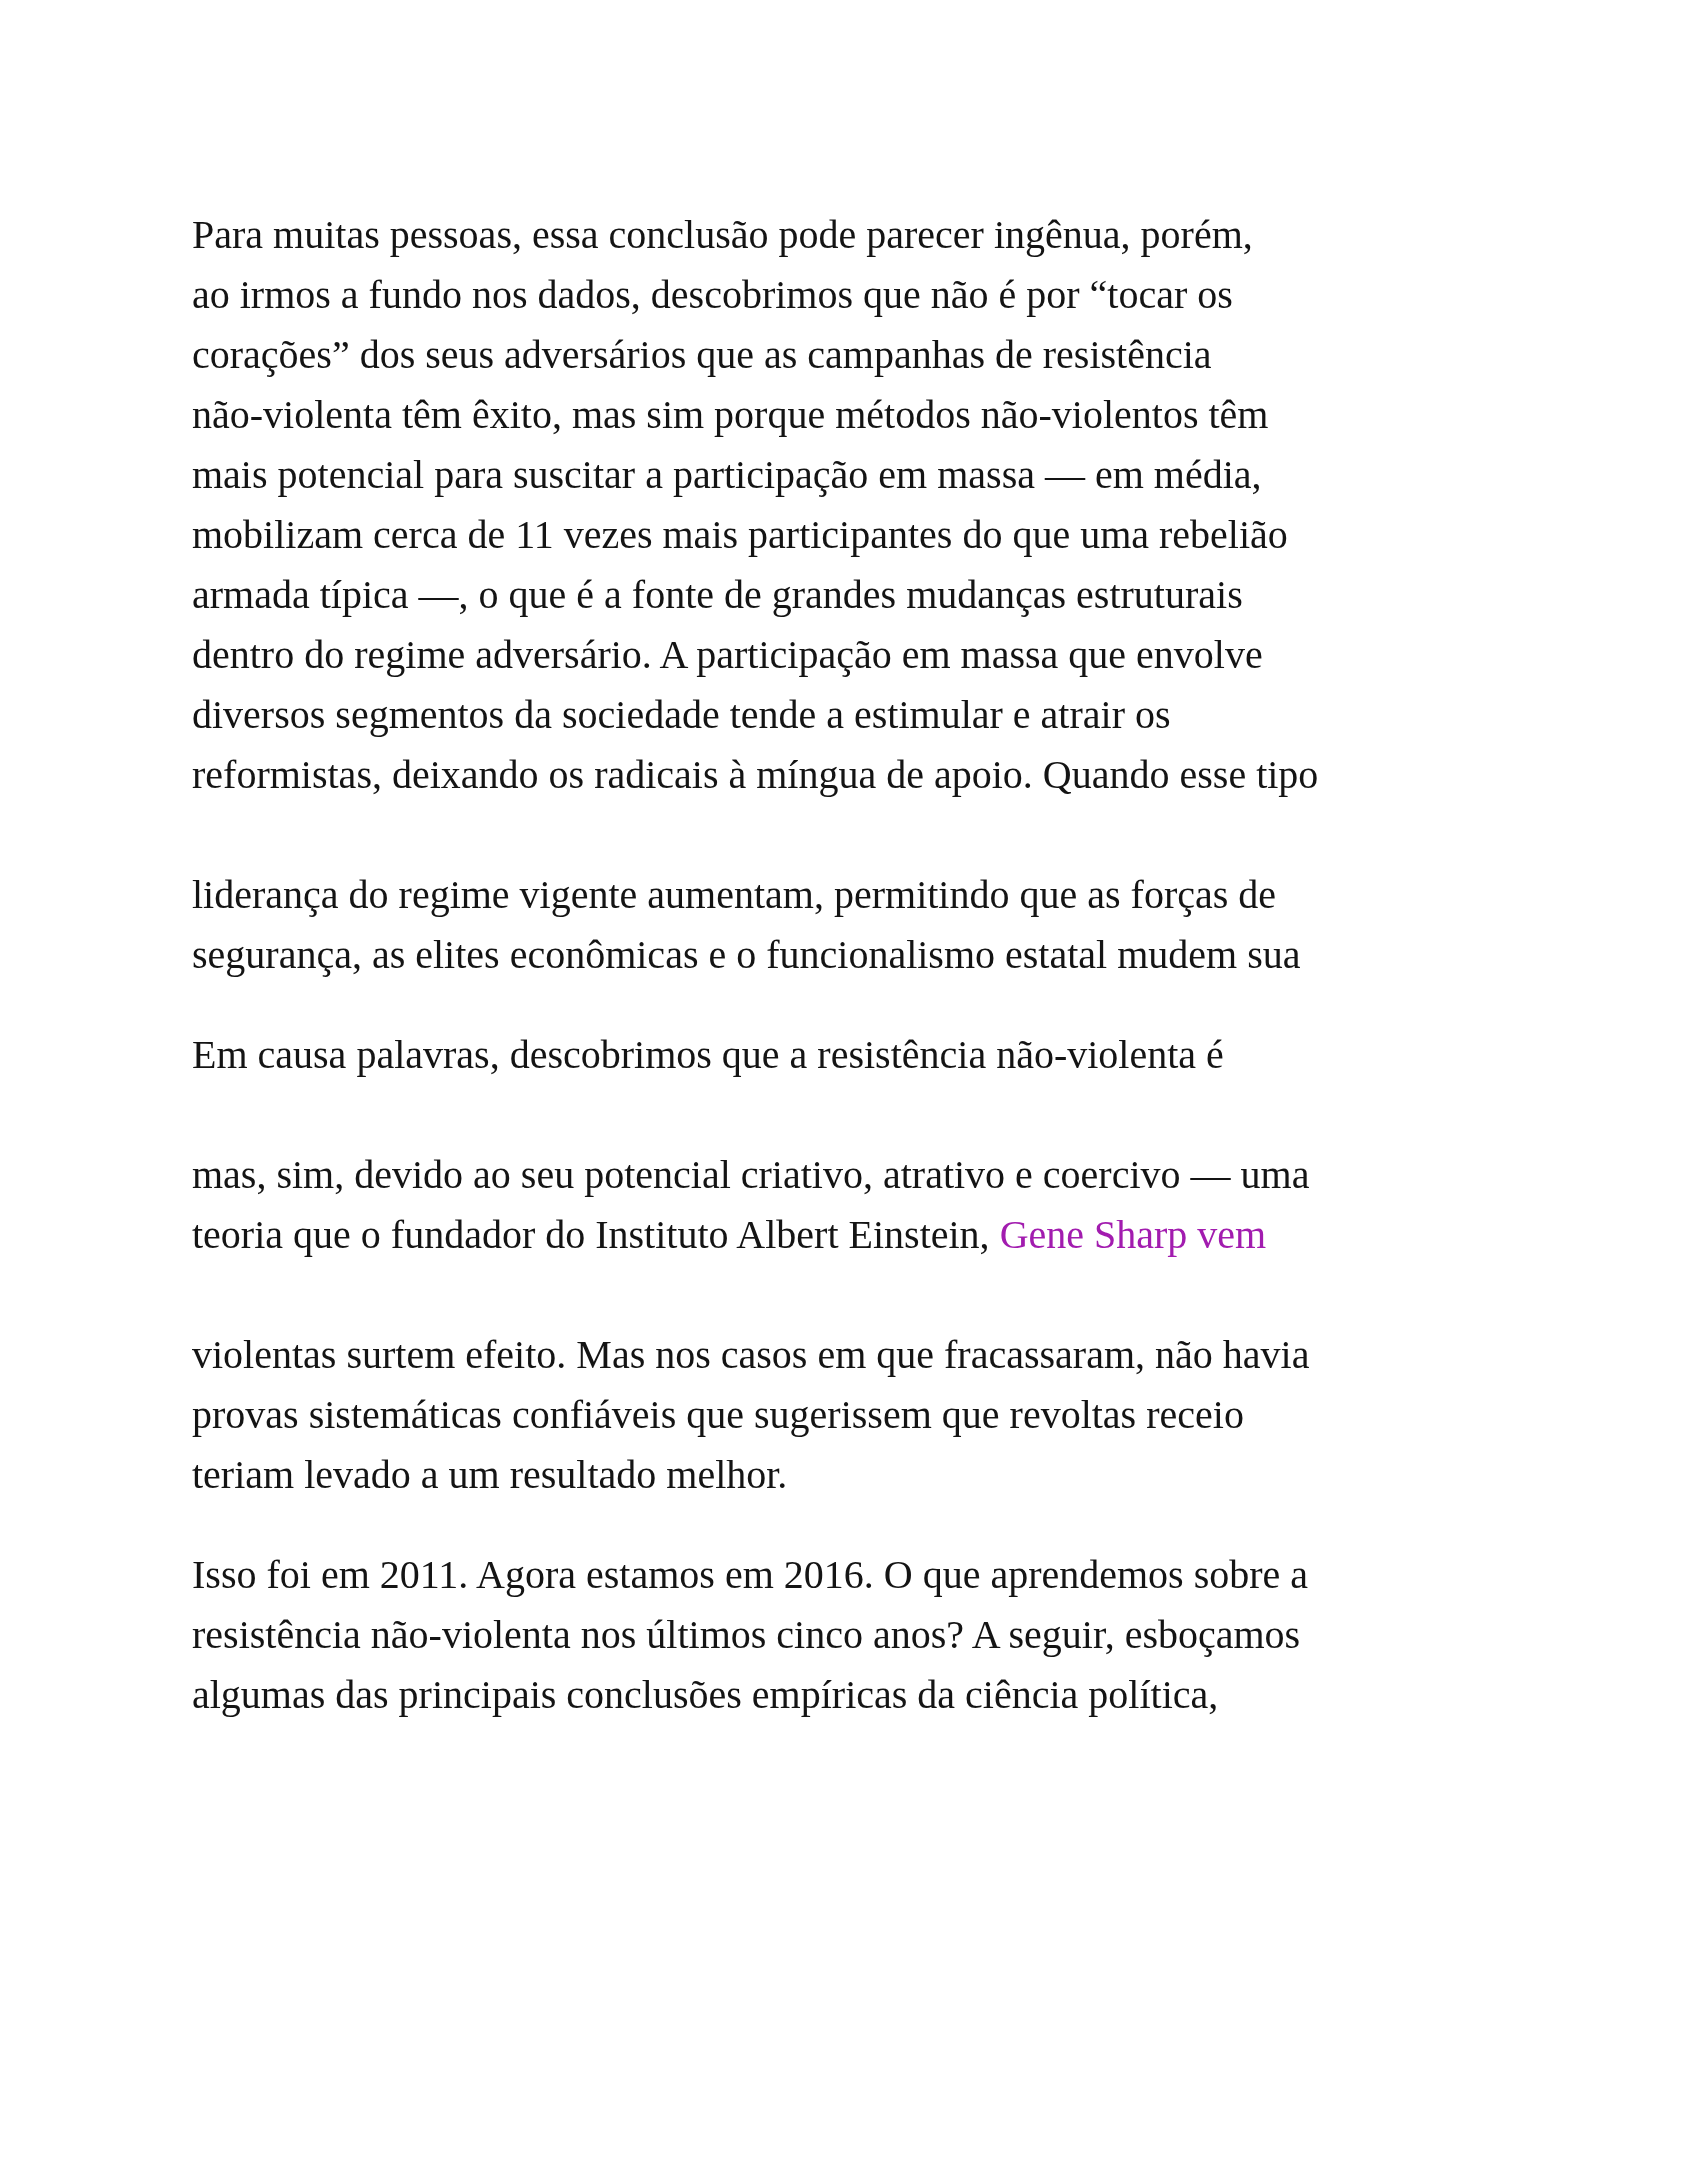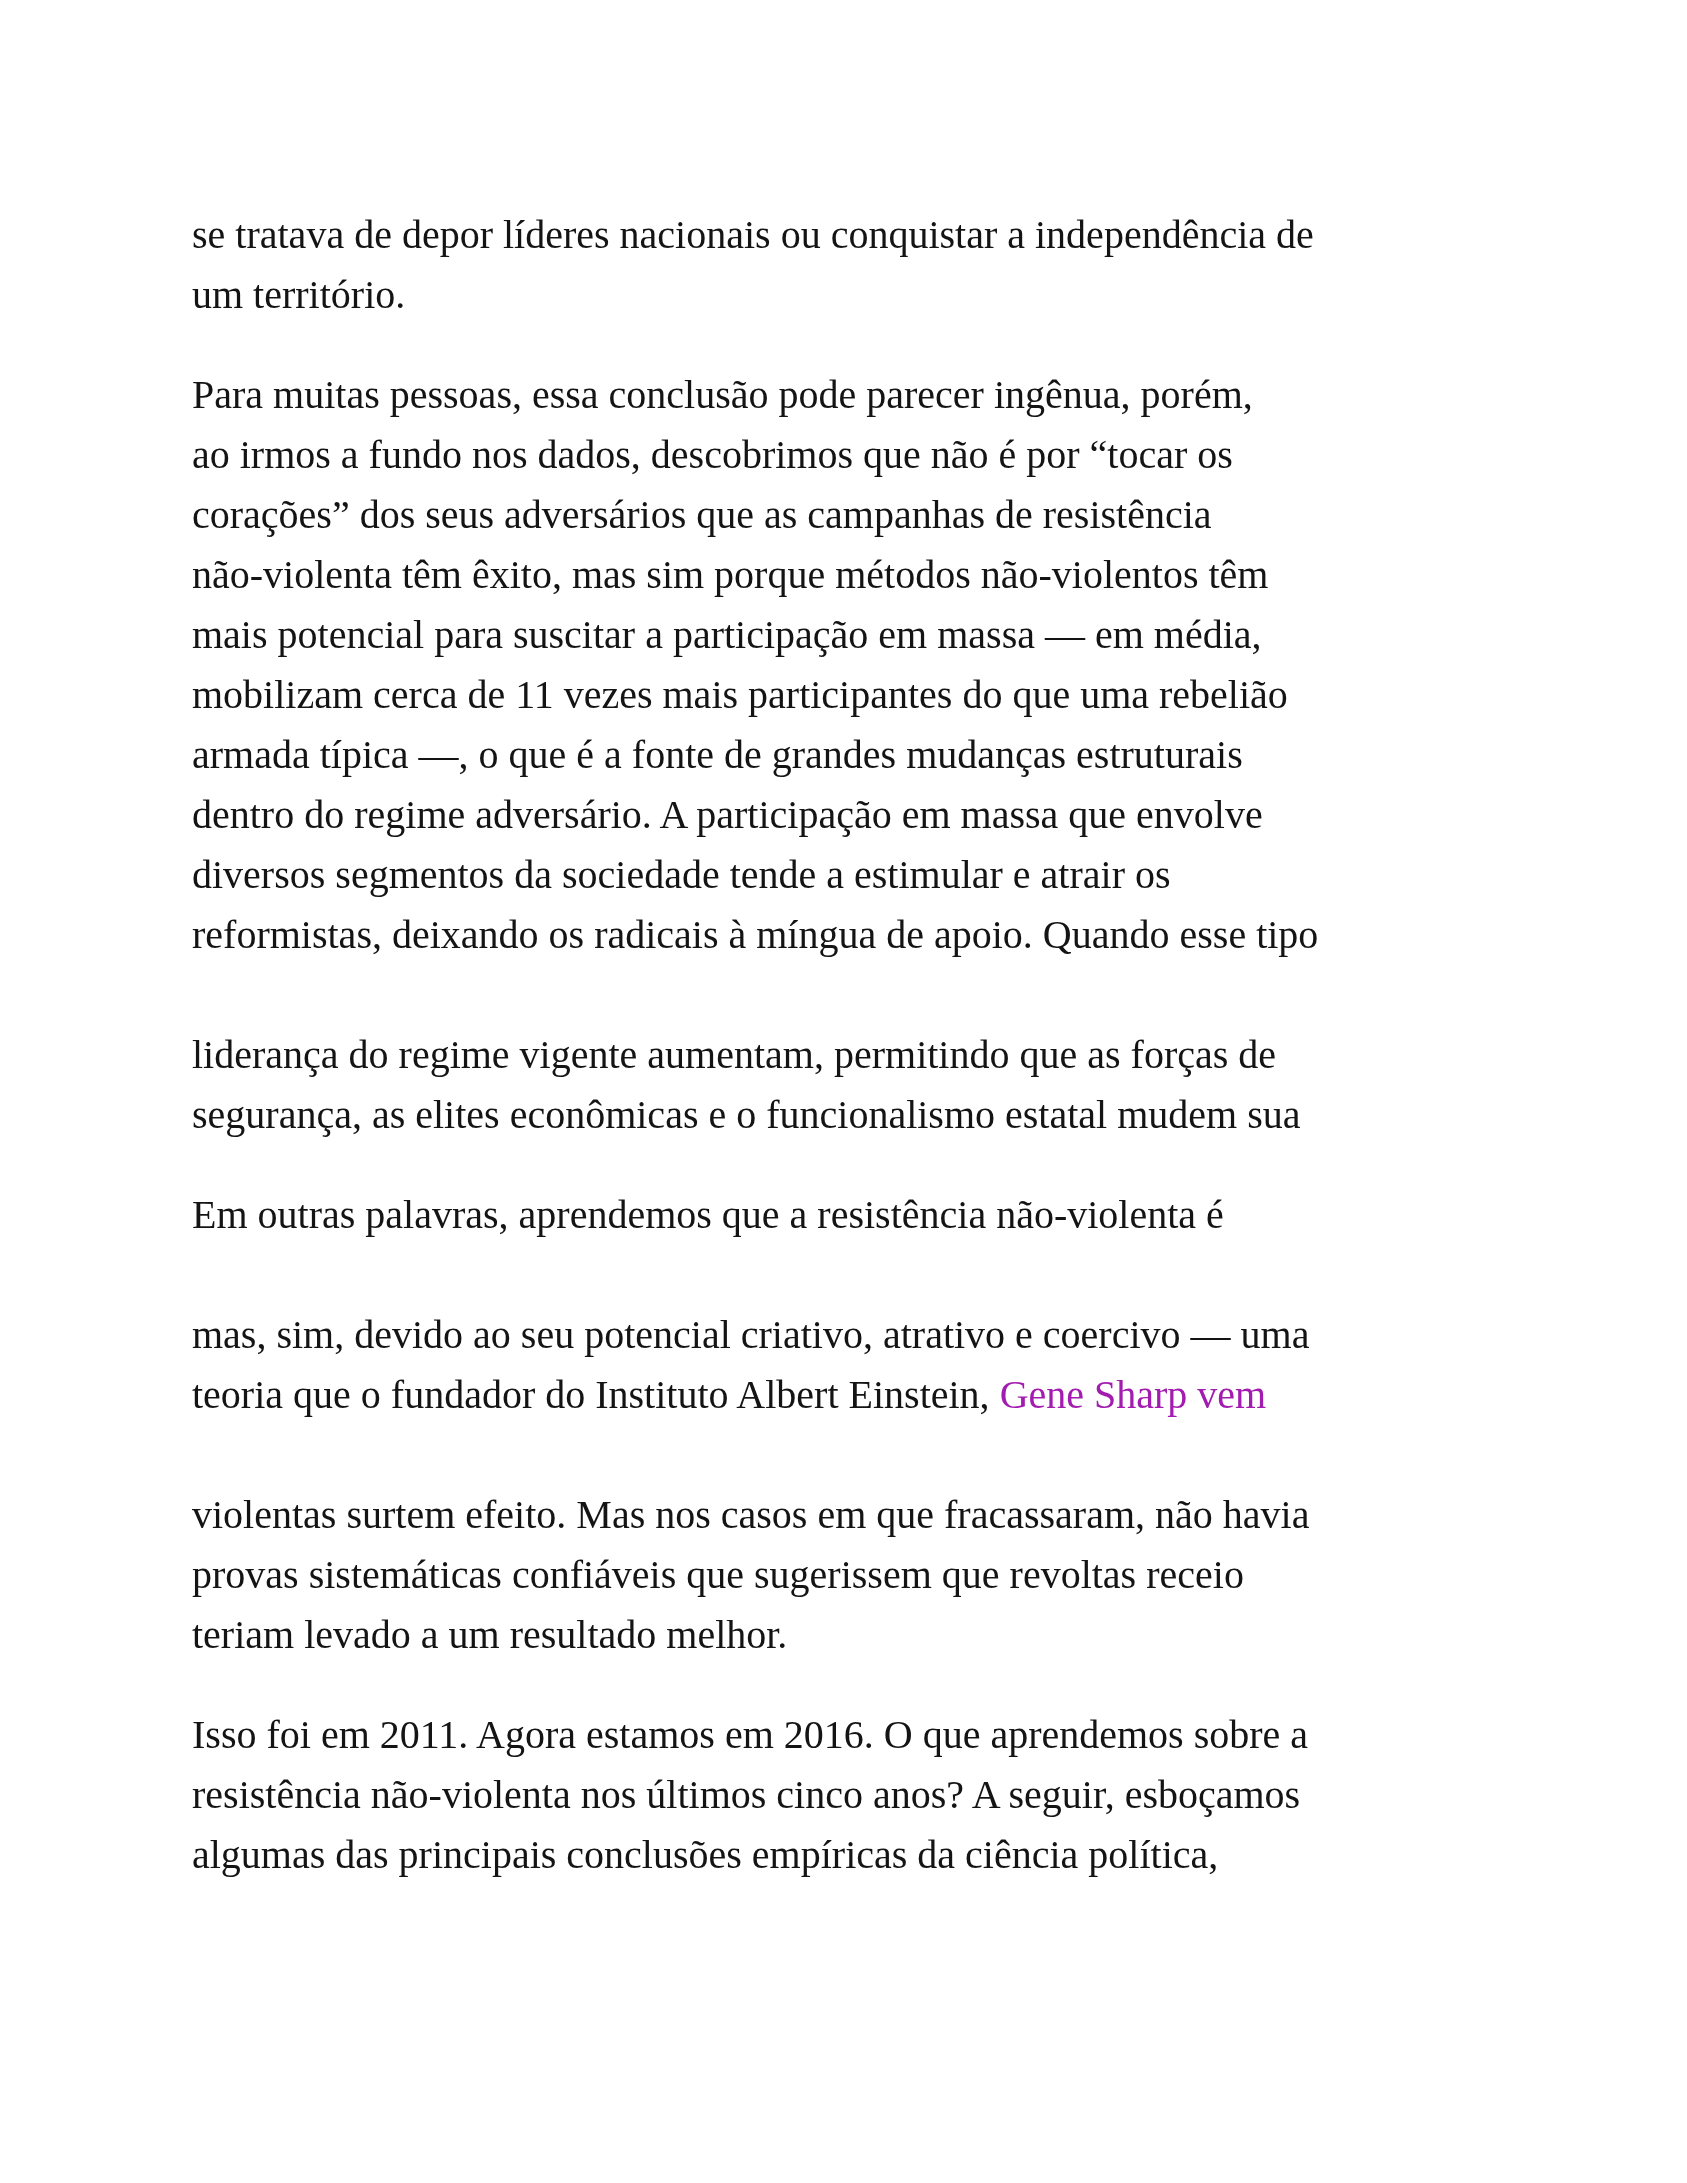--- a/index.html
+++ b/index.html
@@ -34,43 +34,39 @@
     color: #a21caf;
     cursor: pointer;
   }
 </style>
 </head>
 <body>
 
 <div class="page">
   <div class="content">
 
-    <p class="para">
-      <span class="line">se tratava de depor líderes nacionais ou conquistar a independência de</span><br>
-      <span class="line">um território.</span>
-    </p>
 
     <p class="para">
       <span class="line">Para muitas pessoas, essa conclusão pode parecer ingênua, porém,</span><br>
       <span class="line">ao irmos a fundo nos dados, descobrimos que não é por “tocar os</span><br>
       <span class="line">corações” dos seus adversários que as campanhas de resistência</span><br>
       <span class="line">não-violenta têm êxito, mas sim porque métodos não-violentos têm</span><br>
       <span class="line">mais potencial para suscitar a participação em massa — em média,</span><br>
       <span class="line">mobilizam cerca de 11 vezes mais participantes do que uma rebelião</span><br>
       <span class="line">armada típica —, o que é a fonte de grandes mudanças estruturais</span><br>
       <span class="line">dentro do regime adversário. A participação em massa que envolve</span><br>
       <span class="line">diversos segmentos da sociedade tende a estimular e atrair os</span><br>
       <span class="line">reformistas, deixando os radicais à míngua de apoio. Quando esse tipo</span><br>
       <br>
       <span class="line">liderança do regime vigente aumentam, permitindo que as forças de</span><br>
       <span class="line">segurança, as elites econômicas e o funcionalismo estatal mudem sua</span><br>
     </p>
 
     <p class="para">
-      <span class="line">Em outras palavras, aprendemos que a resistência não-violenta é</span><br>
+      <span class="line">Em causa palavras, descobrimos que a resistência não-violenta é</span><br>
       <br>
       <span class="line">mas, sim, devido ao seu potencial criativo, atrativo e coercivo — uma</span><br>
       <span class="line"><span>teoria que o fundador do Instituto Albert Einstein, </span><span class="link">Gene Sharp vem</span></span><br>
       <br>
       <span class="line">violentas surtem efeito. Mas nos casos em que fracassaram, não havia</span><br>
       <span class="line">provas sistemáticas confiáveis que sugerissem que revoltas receio</span><br>
       <span class="line">teriam levado a um resultado melhor.</span>
     </p>
 
     <p class="para">

